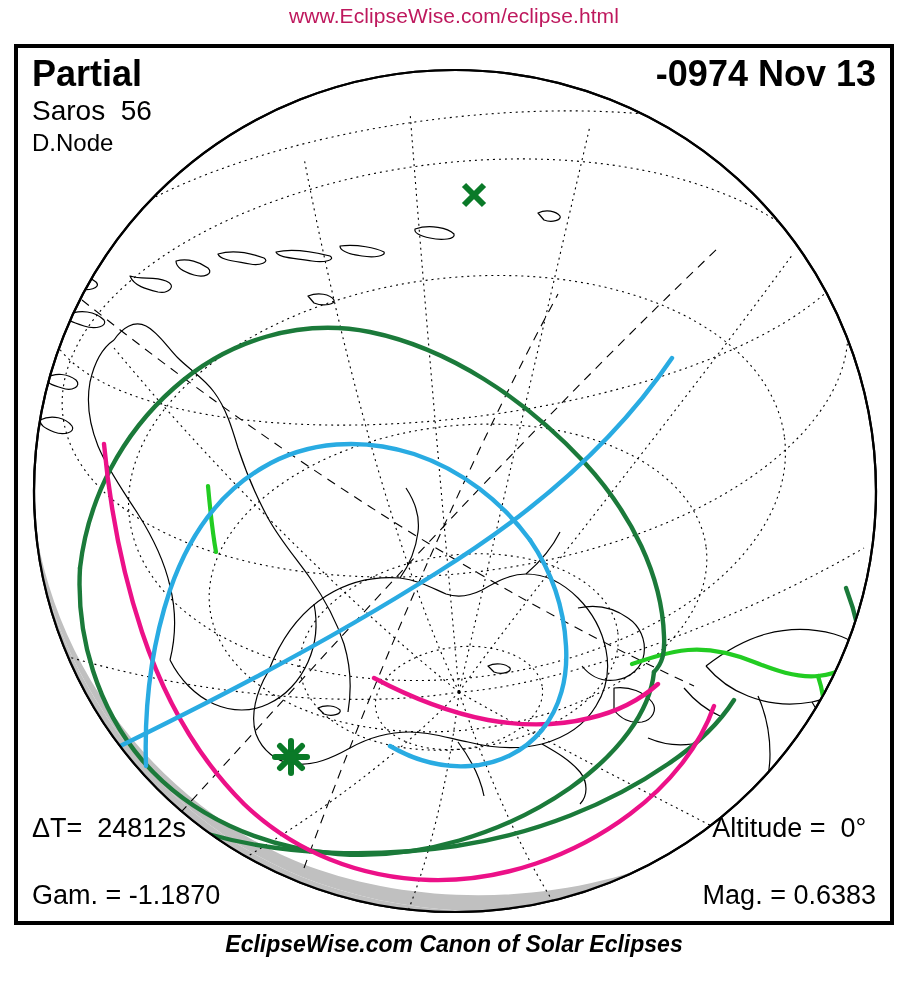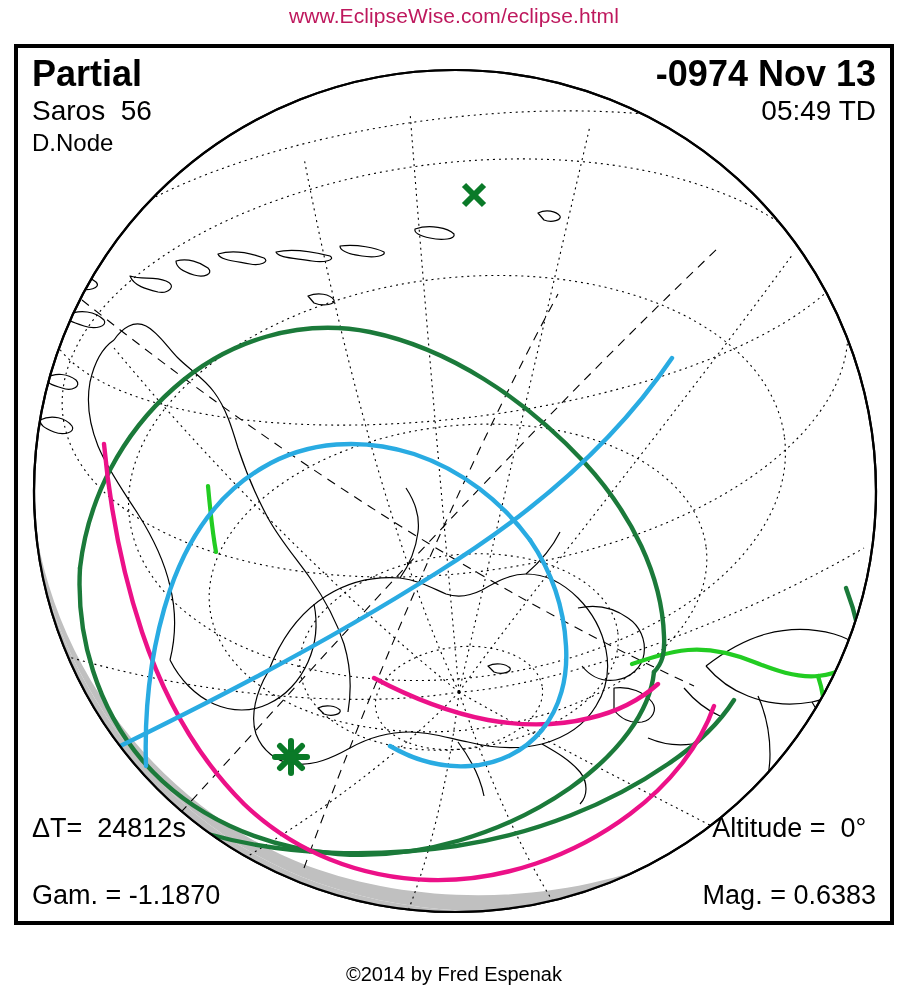--- a/index.html
+++ b/index.html
@@ -295,30 +295,29 @@
     </div>
 
     <div class="hdr-left">
       <div class="ttl-main">Partial</div>
       <div class="ttl-sub">Saros  56</div>
       <div class="ttl-sub2">D.Node</div>
     </div>
 
     <div class="hdr-right">
       <div class="ttl-date">-0974 Nov 13</div>
-      <div class="ttl-time">05:49 TD</div>
     </div>
 
     <div class="stat-left">
       <div class="stat-line">ΔT=  24812s</div>
       <div class="stat-line">Gam. = -1.1870</div>
     </div>
 
     <div class="stat-right">
       <div class="stat-line">Altitude =  0°</div>
       <div class="stat-line">Mag. = 0.6383</div>
     </div>
 
   </div>
 
-  <div class="credit2">©2014 by Fred Espenak</div>
+  <div class="credit1">EclipseWise.com Canon of Solar Eclipses</div>
 
 </div>
 
 </body></html>

